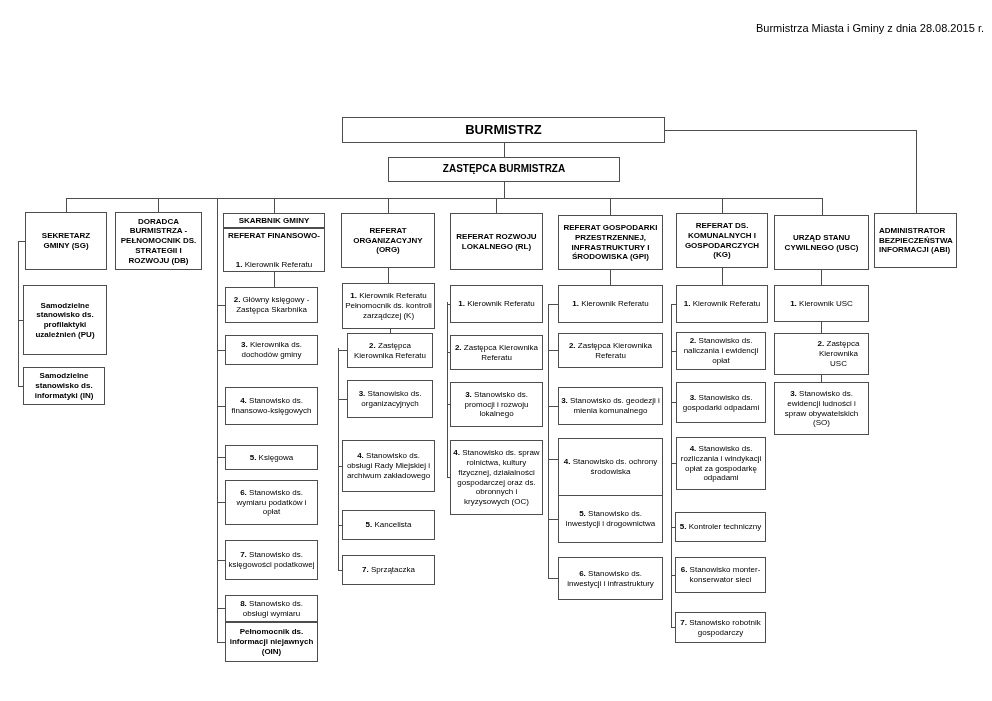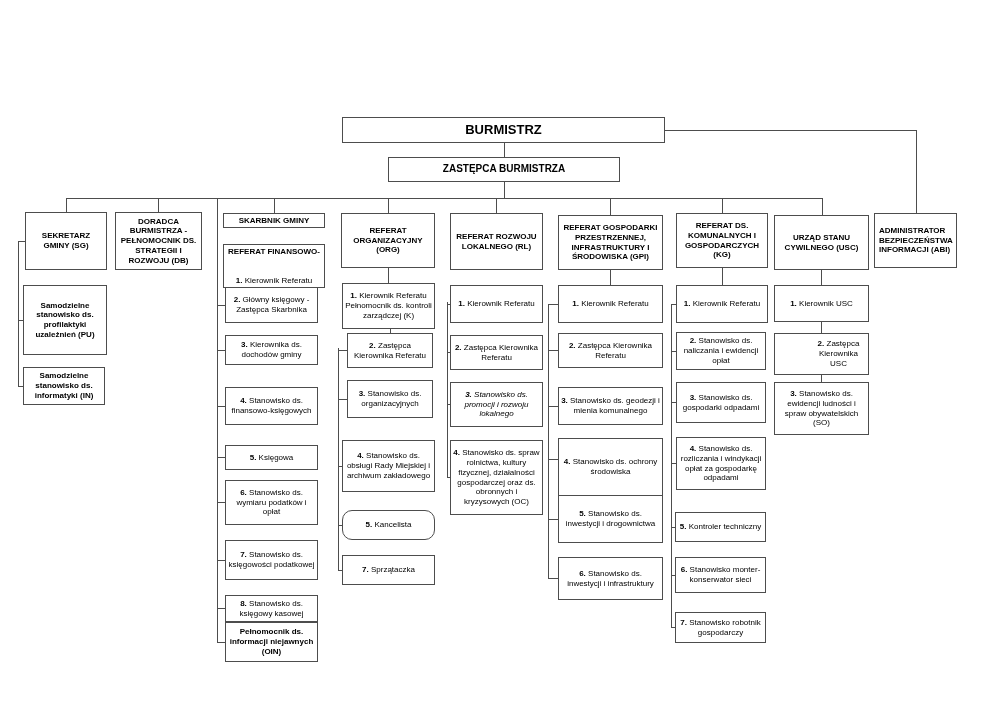--- a/index.html
+++ b/index.html
@@ -24,20 +24,21 @@
   .nline.bold{font-weight:bold;}
   .num{font-weight:bold;}
   .num::after{content:" ";}
   .conn{position:absolute;background:#4d4d4d;}
 </style>
 </head>
 <body>
 
 <div class="page">
   <div class="annotation">
+    <div>Burmistrza Miasta i Gminy z dnia 28.08.2015 r.</div>
   </div>
   <div id="chart">
       <div class="conn" style="left: 504px; top: 143px; width: 1.3px; height: 14px;"></div>
       <div class="conn" style="left: 504px; top: 182px; width: 1.3px; height: 16px;"></div>
       <div class="conn" style="left: 66px; top: 198px; width: 756px; height: 1.3px;"></div>
       <div class="conn" style="left: 66px; top: 198px; width: 1.3px; height: 14px;"></div>
       <div class="conn" style="left: 158px; top: 198px; width: 1.3px; height: 14px;"></div>
       <div class="conn" style="left: 274px; top: 198px; width: 1.3px; height: 15px;"></div>
       <div class="conn" style="left: 388px; top: 198px; width: 1.3px; height: 15px;"></div>
       <div class="conn" style="left: 496px; top: 198px; width: 1.3px; height: 15px;"></div>
@@ -107,21 +108,21 @@
       </div>
       <div class="node bold" style="left: 23px; top: 367px; width: 82px; height: 38px;">
         <div class="nline"><span>Samodzielne stanowisko ds. informatyki (IN)</span></div>
       </div>
       <div class="node bold" style="left: 115px; top: 212px; width: 87px; height: 58px; align-items: flex-end;">
         <div class="nline"><span>DORADCA BURMISTRZA - PEŁNOMOCNIK DS. STRATEGII I ROZWOJU (DB)</span></div>
       </div>
       <div class="node bold" style="left: 223px; top: 213px; width: 102px; height: 15px;">
         <div class="nline"><span>SKARBNIK GMINY</span></div>
       </div>
-      <div class="node" style="left: 223px; top: 244px; width: 102px; height: 44px; gap: 19px;">
+      <div class="node" style="left: 223px; top: 228px; width: 102px; height: 44px; gap: 19px;">
         <div class="nline bold"><span>REFERAT FINANSOWO-</span></div>
         <div class="nline"><span class="num">1.</span><span>Kierownik Referatu</span></div>
       </div>
       <div class="node" style="left: 225px; top: 287px; width: 93px; height: 36px;">
         <div class="nline"><span class="num">2.</span><span>Główny księgowy - Zastępca Skarbnika</span></div>
       </div>
       <div class="node" style="left: 225px; top: 335px; width: 93px; height: 30px;">
         <div class="nline"><span class="num">3.</span><span>Kierownika ds. dochodów gminy</span></div>
       </div>
       <div class="node" style="left: 225px; top: 387px; width: 93px; height: 38px;">
@@ -130,56 +131,56 @@
       <div class="node" style="left: 225px; top: 445px; width: 93px; height: 25px;">
         <div class="nline"><span class="num">5.</span><span>Księgowa</span></div>
       </div>
       <div class="node" style="left: 225px; top: 480px; width: 93px; height: 45px;">
         <div class="nline"><span class="num">6.</span><span>Stanowisko ds. wymiaru podatków i opłat</span></div>
       </div>
       <div class="node" style="left: 225px; top: 540px; width: 93px; height: 40px;">
         <div class="nline"><span class="num">7.</span><span>Stanowisko ds. księgowości podatkowej</span></div>
       </div>
       <div class="node" style="left: 225px; top: 595px; width: 93px; height: 27px;">
-        <div class="nline"><span class="num">8.</span><span>Stanowisko ds. księgowy kasowej</span></div>
+        <div class="nline"><span class="num">8.</span><span>Stanowisko ds. obsługi wymiaru</span></div>
       </div>
       <div class="node bold" style="left: 225px; top: 622px; width: 93px; height: 40px;">
         <div class="nline"><span>Pełnomocnik ds. informacji niejawnych (OIN)</span></div>
       </div>
       <div class="node bold" style="left: 341px; top: 213px; width: 94px; height: 55px;">
         <div class="nline"><span>REFERAT ORGANIZACYJNY (ORG)</span></div>
       </div>
       <div class="node" style="left: 342px; top: 283px; width: 93px; height: 46px;">
         <div class="nline"><span class="num">1.</span><span>Kierownik Referatu Pełnomocnik ds. kontroli zarządczej (K)</span></div>
       </div>
       <div class="node" style="left: 347px; top: 333px; width: 86px; height: 35px;">
         <div class="nline"><span class="num">2.</span><span>Zastępca Kierownika Referatu</span></div>
       </div>
       <div class="node" style="left: 347px; top: 380px; width: 86px; height: 38px;">
         <div class="nline"><span class="num">3.</span><span>Stanowisko ds. organizacyjnych</span></div>
       </div>
       <div class="node" style="left: 342px; top: 440px; width: 93px; height: 52px;">
         <div class="nline"><span class="num">4.</span><span>Stanowisko ds. obsługi Rady Miejskiej i archiwum zakładowego</span></div>
       </div>
-      <div class="node" style="left: 342px; top: 510px; width: 93px; height: 30px; border-radius: 10px;">
+      <div class="node" style="left: 342px; top: 510px; width: 93px; height: 30px;">
         <div class="nline"><span class="num">5.</span><span>Kancelista</span></div>
       </div>
       <div class="node" style="left: 342px; top: 555px; width: 93px; height: 30px;">
         <div class="nline"><span class="num">7.</span><span>Sprzątaczka</span></div>
       </div>
       <div class="node bold" style="left: 450px; top: 213px; width: 93px; height: 57px;">
         <div class="nline"><span>REFERAT ROZWOJU LOKALNEGO (RL)</span></div>
       </div>
       <div class="node" style="left: 450px; top: 285px; width: 93px; height: 38px;">
         <div class="nline"><span class="num">1.</span><span>Kierownik Referatu</span></div>
       </div>
       <div class="node" style="left: 450px; top: 335px; width: 93px; height: 35px;">
         <div class="nline"><span class="num">2.</span><span>Zastępca Kierownika Referatu</span></div>
       </div>
-      <div class="node" style="left: 450px; top: 382px; width: 93px; height: 45px; font-style: italic;">
+      <div class="node" style="left: 450px; top: 382px; width: 93px; height: 45px;">
         <div class="nline"><span class="num">3.</span><span>Stanowisko ds. promocji i rozwoju lokalnego</span></div>
       </div>
       <div class="node" style="left: 450px; top: 440px; width: 93px; height: 75px;">
         <div class="nline"><span class="num">4.</span><span>Stanowisko ds. spraw rolnictwa, kultury fizycznej, działalności gospodarczej oraz ds. obronnych i kryzysowych (OC)</span></div>
       </div>
       <div class="node bold" style="left: 558px; top: 215px; width: 105px; height: 55px;">
         <div class="nline"><span>REFERAT GOSPODARKI PRZESTRZENNEJ, INFRASTRUKTURY I ŚRODOWISKA (GPI)</span></div>
       </div>
       <div class="node" style="left: 558px; top: 285px; width: 105px; height: 38px;">
         <div class="nline"><span class="num">1.</span><span>Kierownik Referatu</span></div>

